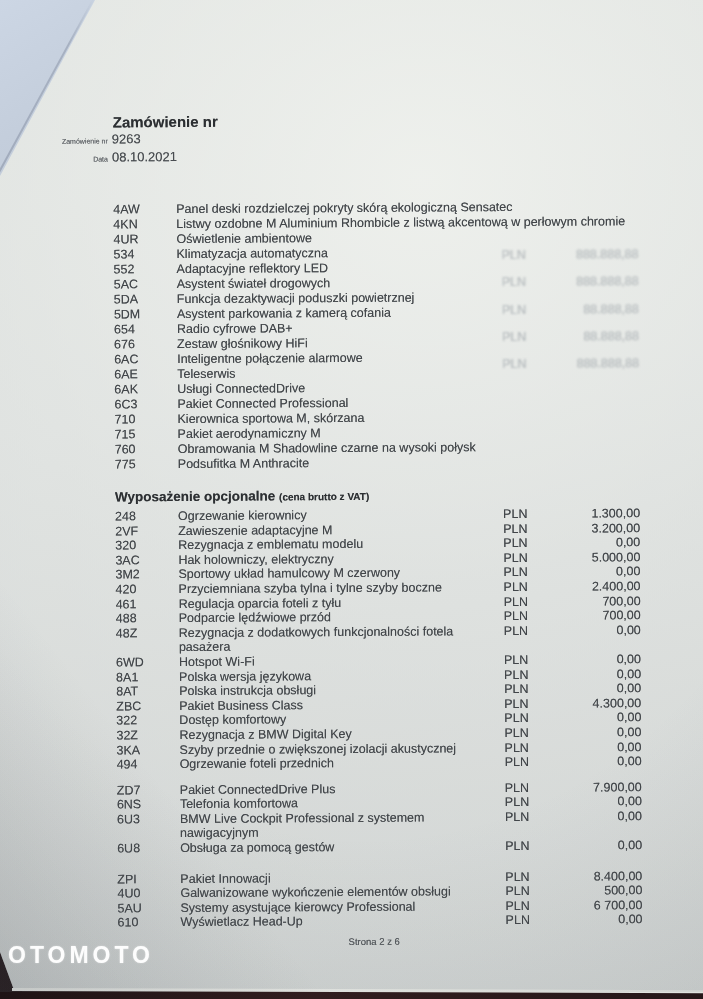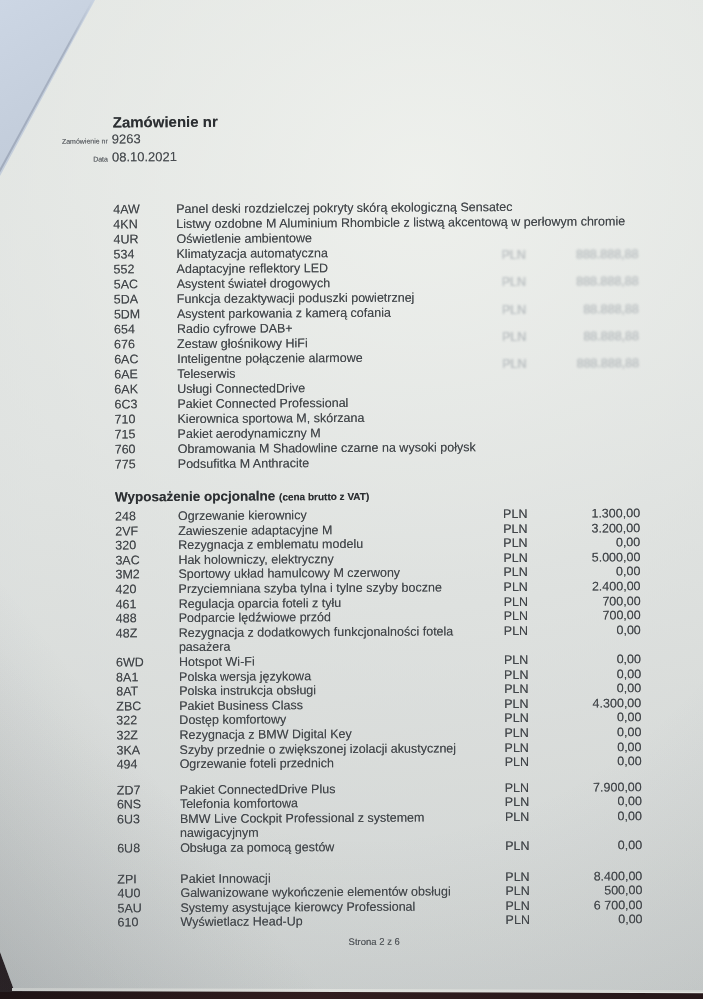--- a/index.html
+++ b/index.html
@@ -420,14 +420,15 @@
             <span class="price">0,00</span>
           </div>
         </div>
     </div>
 
     <div class="footer">Strona 2 z 6</div>
 
   </div>
 
   <div class="vignette"></div>
+  <div class="watermark">OTOMOTO</div>
 
 </div>
 
 </body></html>

